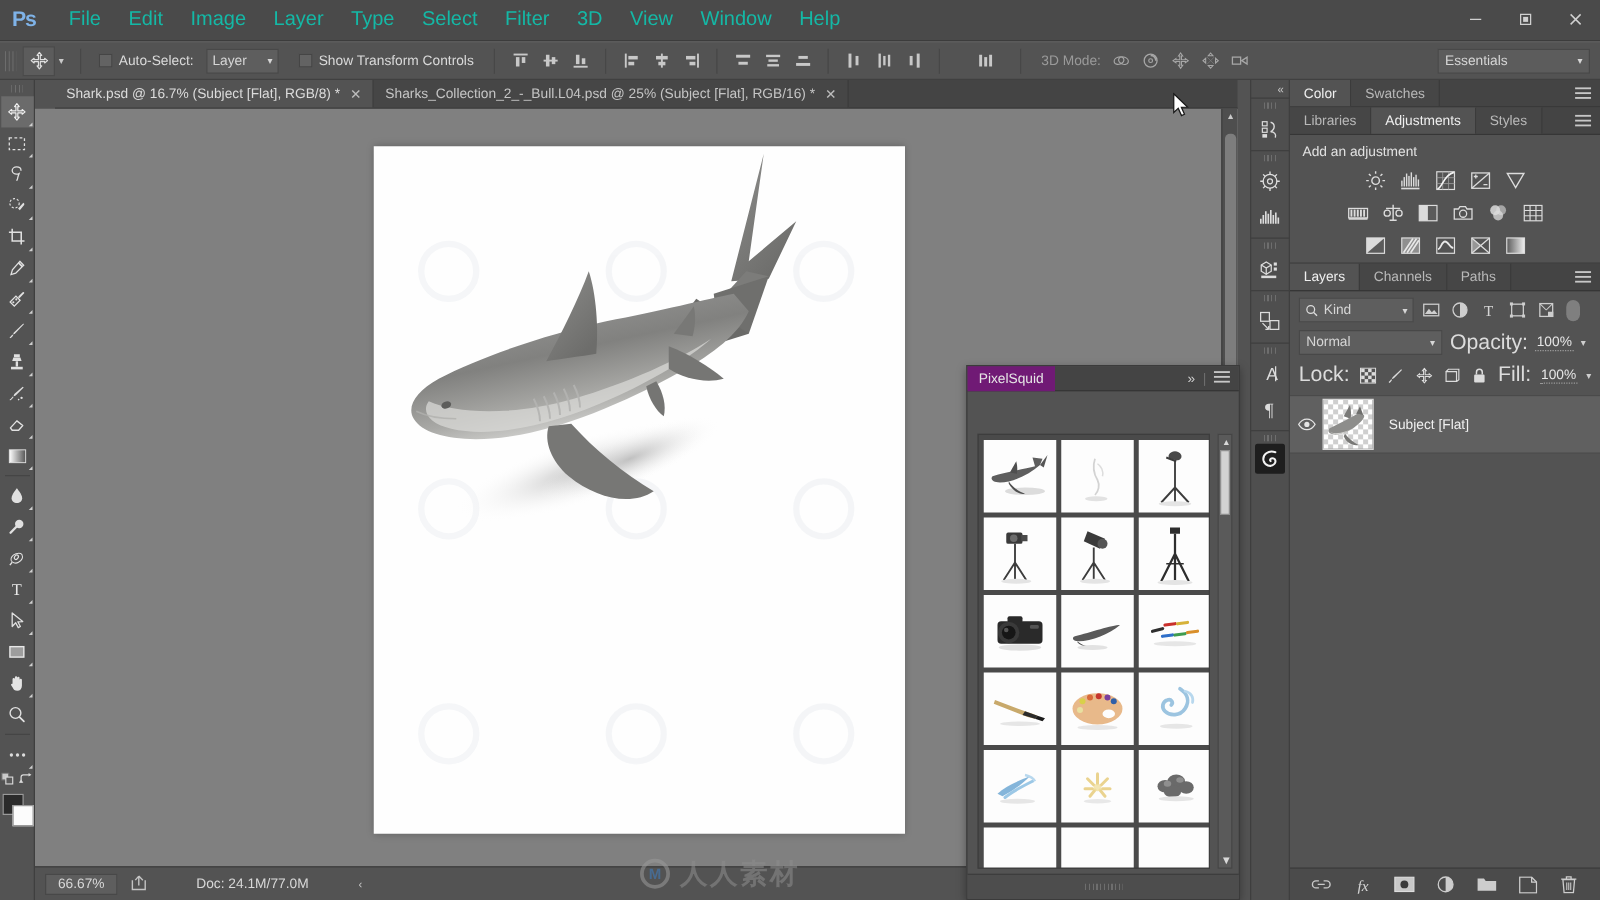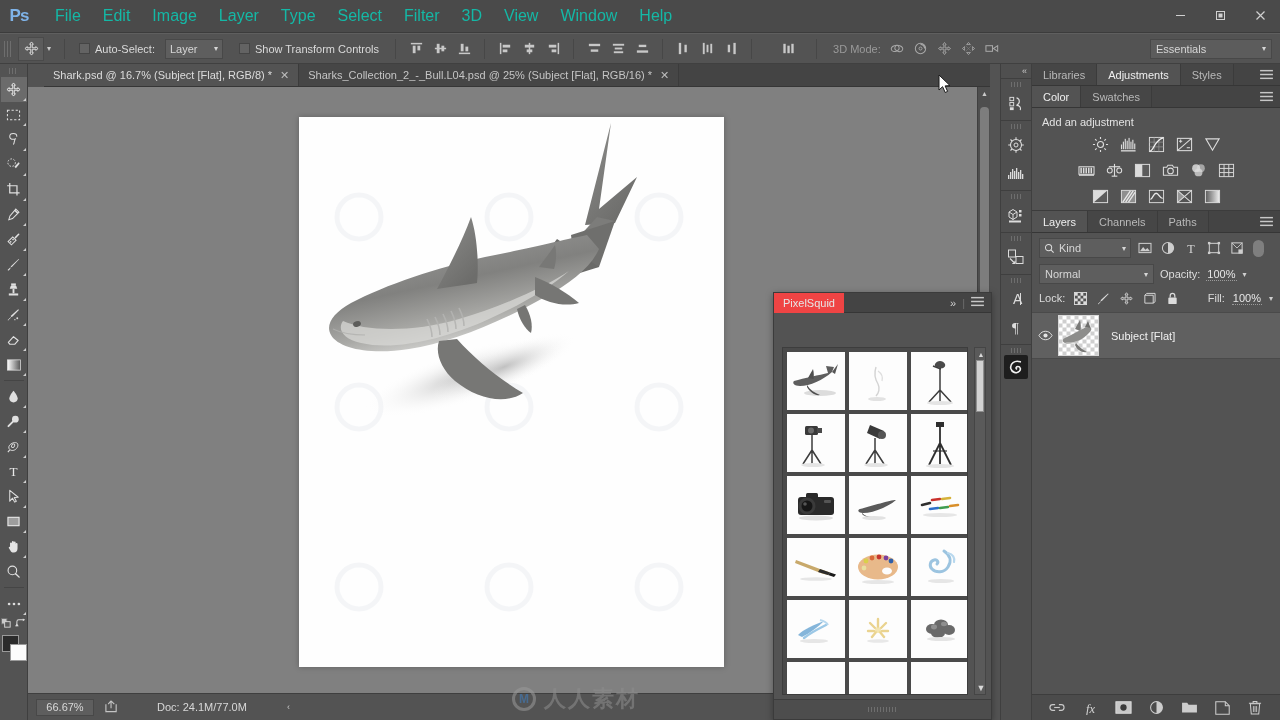--- a/index.html
+++ b/index.html
@@ -178,21 +178,21 @@
   }
   .kind-select .ca { margin-left:auto; font-size:8px; }
   .ficon { width:19px;height:20px; display:flex;align-items:center;justify-content:center; opacity:.9;}
   .toggle-pill { width:11px;height:17px;background:#7f7f7f;border-radius:6px; margin-left:3px;}
   .blend-row { display:flex; align-items:center; gap:6px; padding:2px 7px 4px; }
   .blend-select {
     display:flex; align-items:center; width:115px; height:20px; background:#5e5e5e;
     border:1px solid #484848; padding:0 5px; font-size:11px;gap:12px;
   }
   .blend-select .ca { margin-left:auto; font-size:8px; }
-  .lbl { font-size:11px; color:#dcdcdc; }
+  .lbl { font-size:17px; color:#dcdcdc; }
   .num-field { font-size:11px; color:#e6e6e6; border-bottom:1px dotted #9a9a9a; padding:0 1px;}
   .lock-row { display:flex; align-items:center; gap:7px; padding:2px 7px 6px; }
   .lock-icon { width:16px;height:16px;display:flex;align-items:center;justify-content:center;}
   .layer-list { border-top:1px solid #4a4a4a; }
   .layer-row {
     display:flex; align-items:center; height:46px; background:#606060;
     border-bottom:1px solid #4a4a4a;
   }
   .eye { width:26px; display:flex; align-items:center; justify-content:center; }
   .layer-thumb {
@@ -208,21 +208,21 @@
   .lf-icon { width:17px;height:17px; display:flex;align-items:center;justify-content:center;opacity:.9;}
 
   
   .pixelsquid {
     position:absolute; left:773px; top:292px; width:219px; height:428px;
     background:#535353; border:1px solid #3b3b3b; box-shadow:0 2px 7px rgba(0,0,0,.35);
   }
   .ps-head { display:flex; align-items:center; height:20px; background:#444;
     border-bottom:1px solid #363636; }
   .ps-tab { padding:0 9px; height:20px; display:flex; align-items:center;
-    font-size:11px; background:#ef4444; color:#e6e6e6; }
+    font-size:11px; background:#701a75; color:#e6e6e6; }
   .ps-head-right { margin-left:auto; display:flex; align-items:center; gap:6px; padding-right:7px; }
   .ps-refresh { display:flex; align-items:center; justify-content:center; gap:5px;
     height:27px; font-size:12px; color:#e8e8e8; font-weight:bold; }
   .ps-gridwrap { position:absolute; left:8px; top:54px; width:186px; height:348px;
     background:#4a4a4a; border:1px solid #3d3d3d; overflow:hidden; }
   .ps-grid { display:grid; grid-template-columns:repeat(3,58px); gap:4px; padding:4px; }
   .ps-cell { width:58px; height:58px; background:#fdfdfd; display:flex;
     align-items:center; justify-content:center; overflow:hidden; }
   .ps-scroll { position:absolute; right:5px; top:54px; width:12px; height:348px;
     background:#5a5a5a; border:1px solid #454545; }
@@ -813,37 +813,37 @@
         <svg width="19" height="19" viewBox="0 0 20 20">
             <path d="M14 4 C8 2 3 6 4 11 C5 15 10 17 13 14 C15 12 14 9 11.5 9 C9.8 9 9 10.5 10 11.5" fill="none" stroke="#f2f2f2" stroke-width="1.7" stroke-linecap="round"></path>
           </svg>
       </div>
     </div>
   </div>
 
   <div class="panels">
 
     <div class="panel-head">
-      <div class="ptab">Libraries</div>
-      <div class="ptab active">Adjustments</div>
-      <div class="ptab">Styles</div>
+      <div class="ptab active">Color</div>
+      <div class="ptab">Swatches</div>
       <div class="phamburger">
         <svg width="13" height="11" viewBox="0 0 14 12">
             <g fill="#c7c7c7">
               <rect y="1" width="14" height="1.6"></rect>
               <rect y="5.2" width="14" height="1.6"></rect>
               <rect y="9.4" width="14" height="1.6"></rect>
             </g>
           </svg>
       </div>
     </div>
 
     <div class="panel-head">
-      <div class="ptab active">Color</div>
-      <div class="ptab">Swatches</div>
+      <div class="ptab">Libraries</div>
+      <div class="ptab active">Adjustments</div>
+      <div class="ptab">Styles</div>
       <div class="phamburger">
         <svg width="13" height="11" viewBox="0 0 14 12">
             <g fill="#c7c7c7">
               <rect y="1" width="14" height="1.6"></rect>
               <rect y="5.2" width="14" height="1.6"></rect>
               <rect y="9.4" width="14" height="1.6"></rect>
             </g>
           </svg>
       </div>
     </div>

